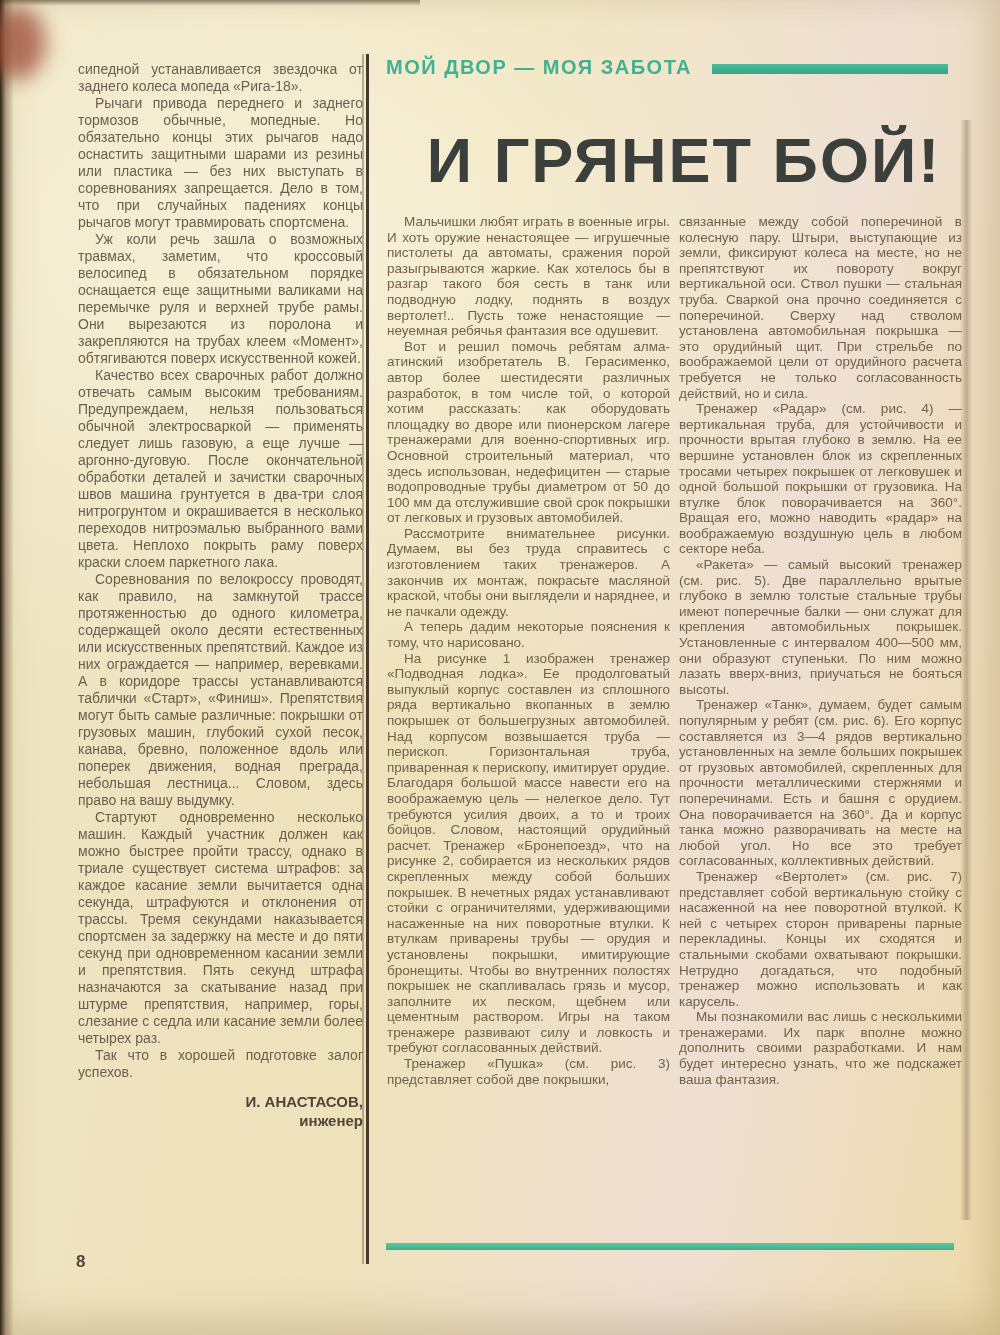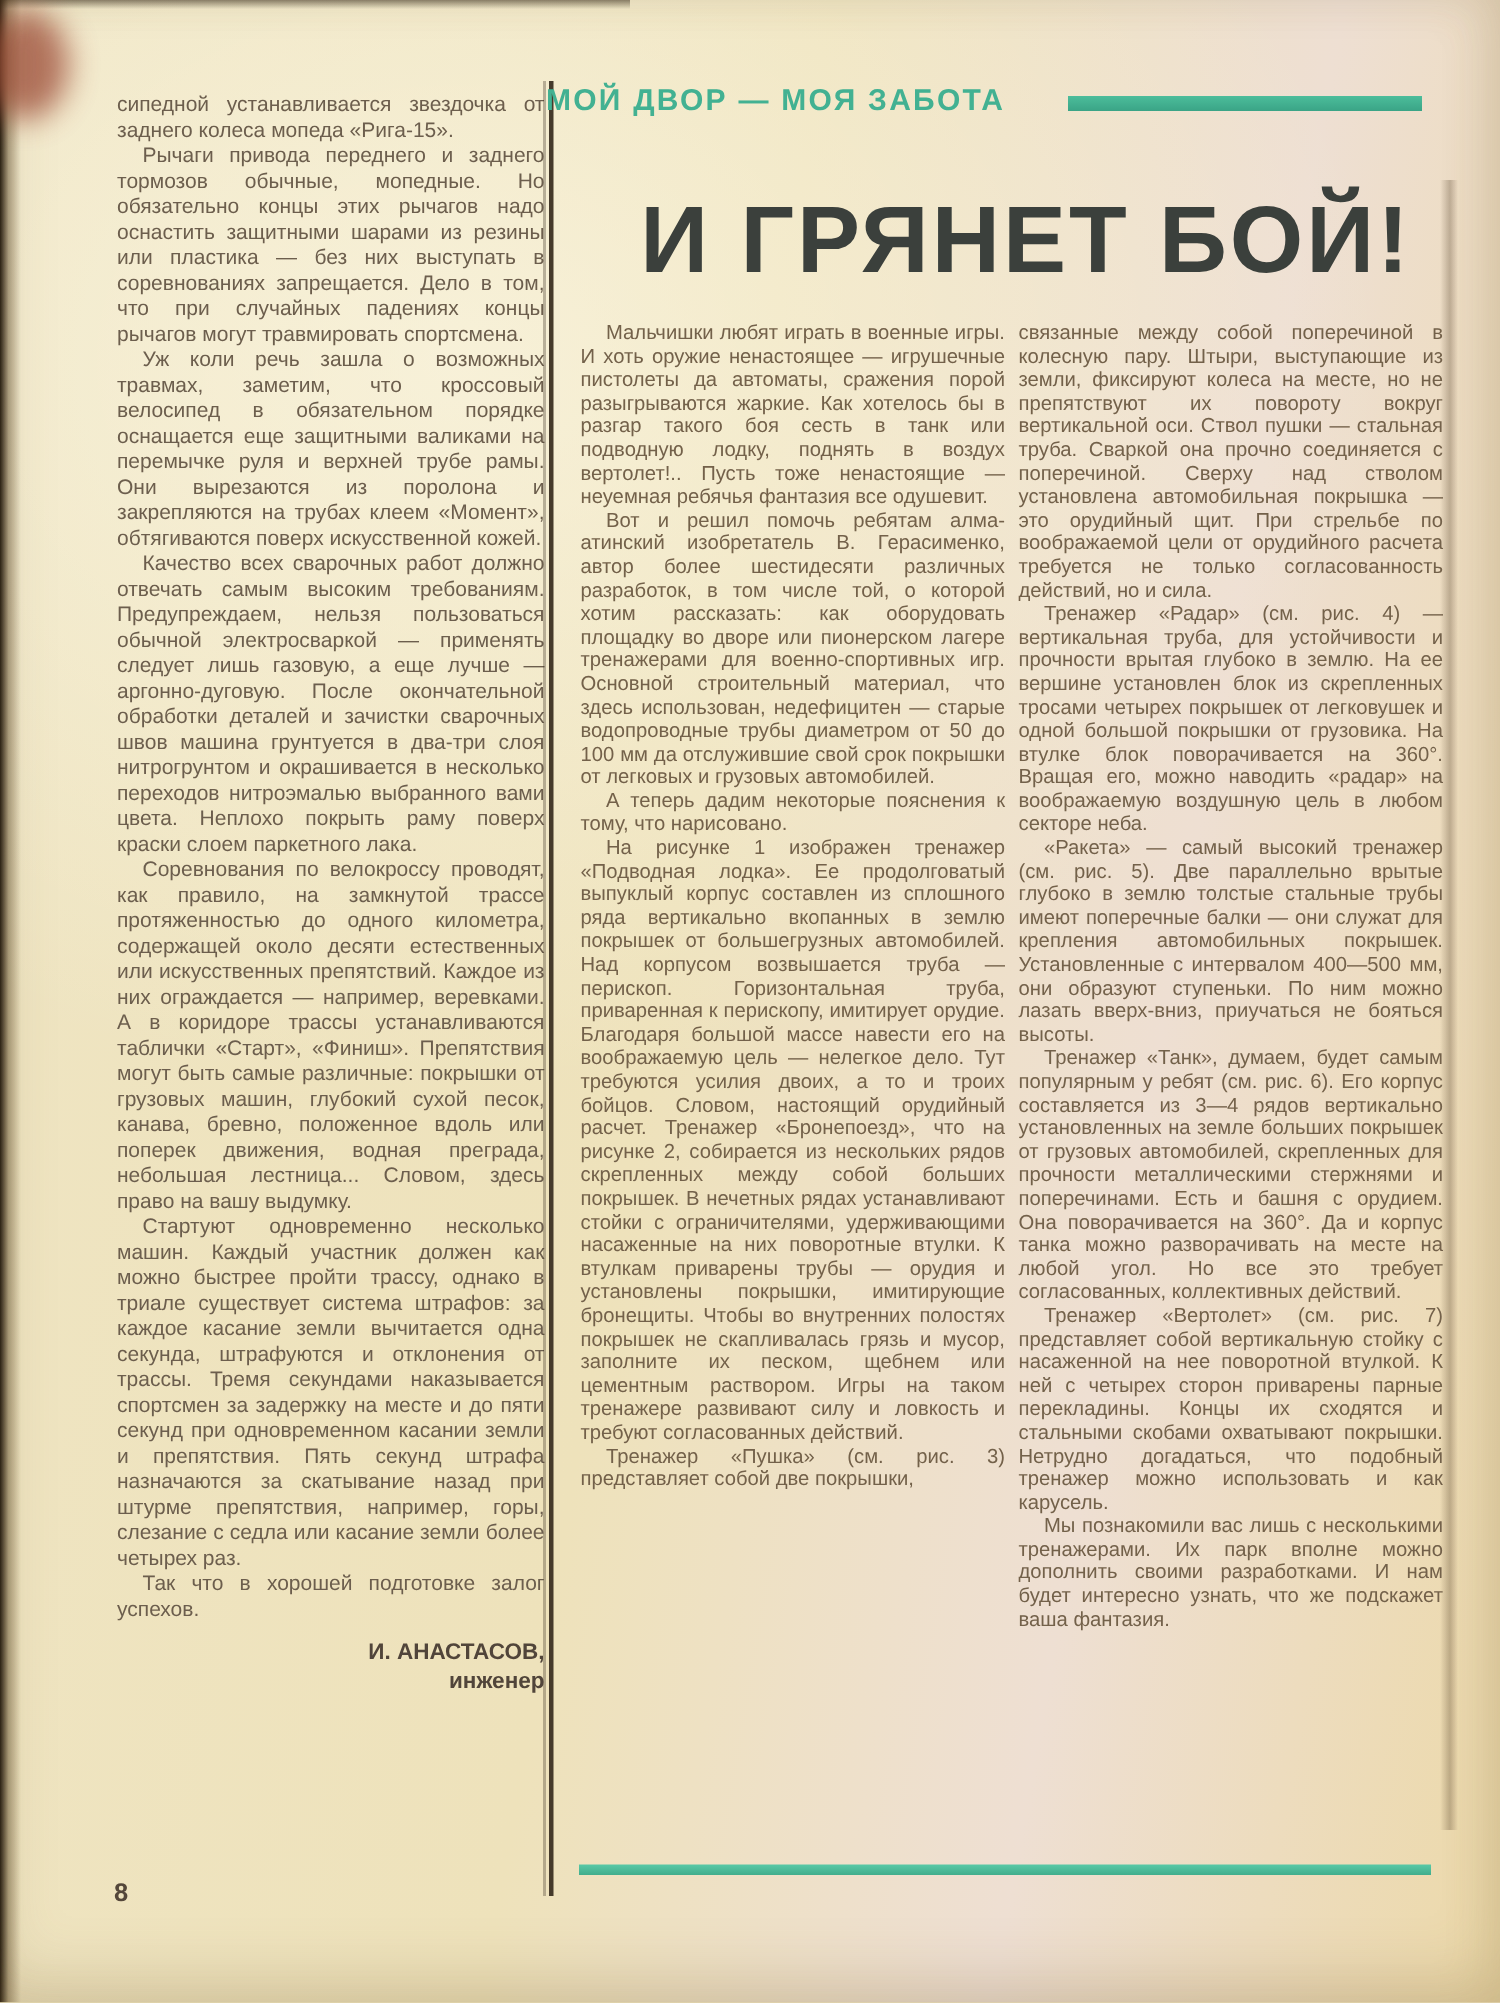--- a/index.html
+++ b/index.html
@@ -28,21 +28,21 @@
   .left-col p{margin:0;font-size:14px;line-height:17px;text-align:justify;}
   .ind{text-indent:17px;}
   .sig{margin-top:11px;text-align:right;font-weight:bold;color:#51453a;
        font-size:15px;line-height:19px;}
 
   
   .divider{position:absolute;left:366px;top:54px;width:3px;height:1210px;background:#453a2b;}
   .divider:after{content:"";position:absolute;left:-4px;top:0;width:1.5px;height:100%;background:rgba(69,58,43,0.35);}
 
   
-  .rubric{position:absolute;left:364px;top:56px;font-size:20px;font-weight:bold;
+  .rubric{position:absolute;left:386px;top:56px;font-size:20px;font-weight:bold;
     color:#42b192;letter-spacing:1.5px;}
   .rubric-bar{position:absolute;left:712px;top:64px;width:236px;height:10px;
     background:linear-gradient(180deg,#4cbd9b,#3aa486);}
   .title{position:absolute;left:386px;top:112px;width:572px;margin:12px;text-align:center;
     font-size:63px;font-weight:bold;color:#3b403c;letter-spacing:2px;white-space:nowrap;}
 
   
   .colbody{position:absolute;top:214px;width:283px;color:#73614a;}
   .col1{left:387px;}
   .col2{left:679px;}
@@ -56,21 +56,21 @@
 <body>
 
 <div class="page">
 
   <div class="edge-left"></div>
   <div class="edge-top"></div>
   <div class="corner-smudge"></div>
   <div class="right-shadow"></div>
 
   <div class="left-col">
-    <p>сипедной устанавливается звездочка от заднего колеса мопеда «Рига-15».</p>
+    <p>сипедной устанавливается звездочка от заднего колеса мопеда «Рига-18».</p>
     <p class="ind">Рычаги привода переднего и заднего тормозов обычные, мопедные. Но обязательно концы этих рычагов надо оснастить защитными шарами из резины или пластика — без них выступать в соревнованиях запрещается. Дело в том, что при случайных падениях концы рычагов могут травмировать спортсмена.</p>
     <p class="ind">Уж коли речь зашла о возможных травмах, заметим, что кроссовый велосипед в обязательном порядке оснащается еще защитными валиками на перемычке руля и верхней трубе рамы. Они вырезаются из поролона и закрепляются на трубах клеем «Момент», обтягиваются поверх искусственной кожей.</p>
     <p class="ind">Качество всех сварочных работ должно отвечать самым высоким требованиям. Предупреждаем, нельзя пользоваться обычной электросваркой — применять следует лишь газовую, а еще лучше — аргонно-дуговую. После окончательной обработки деталей и зачистки сварочных швов машина грунтуется в два-три слоя нитрогрунтом и окрашивается в несколько переходов нитроэмалью выбранного вами цвета. Неплохо покрыть раму поверх краски слоем паркетного лака.</p>
     <p class="ind">Соревнования по велокроссу проводят, как правило, на замкнутой трассе протяженностью до одного километра, содержащей около десяти естественных или искусственных препятствий. Каждое из них ограждается — например, веревками. А в коридоре трассы устанавливаются таблички «Старт», «Финиш». Препятствия могут быть самые различные: покрышки от грузовых машин, глубокий сухой песок, канава, бревно, положенное вдоль или поперек движения, водная преграда, небольшая лестница... Словом, здесь право на вашу выдумку.</p>
     <p class="ind">Стартуют одновременно несколько машин. Каждый участник должен как можно быстрее пройти трассу, однако в триале существует система штрафов: за каждое касание земли вычитается одна секунда, штрафуются и отклонения от трассы. Тремя секундами наказывается спортсмен за задержку на месте и до пяти секунд при одновременном касании земли и препятствия. Пять секунд штрафа назначаются за скатывание назад при штурме препятствия, например, горы, слезание с седла или касание земли более четырех раз.</p>
     <p class="ind">Так что в хорошей подготовке залог успехов.</p>
     <div class="sig">
       <div>И. АНАСТАСОВ,</div>
       <div>инженер</div>
     </div>
@@ -78,20 +78,21 @@
 
   <div class="divider"></div>
 
   <div class="rubric">МОЙ ДВОР — МОЯ ЗАБОТА</div>
   <div class="rubric-bar"></div>
   <h1 class="title">И ГРЯНЕТ БОЙ!</h1>
 
   <div class="colbody col1">
     <p class="ind">Мальчишки любят играть в военные игры. И хоть оружие ненастоящее — игрушечные пистолеты да автоматы, сражения порой разыгрываются жаркие. Как хотелось бы в разгар такого боя сесть в танк или подводную лодку, поднять в воздух вертолет!.. Пусть тоже ненастоящие — неуемная ребячья фантазия все одушевит.</p>
     <p class="ind">Вот и решил помочь ребятам алма-атинский изобретатель В. Герасименко, автор более шестидесяти различных разработок, в том числе той, о которой хотим рассказать: как оборудовать площадку во дворе или пионерском лагере тренажерами для военно-спортивных игр. Основной строительный материал, что здесь использован, недефицитен — старые водопроводные трубы диаметром от 50 до 100 мм да отслужившие свой срок покрышки от легковых и грузовых автомобилей.</p>
+    <p class="ind">Рассмотрите внимательнее рисунки. Думаем, вы без труда справитесь с изготовлением таких тренажеров. А закончив их монтаж, покрасьте масляной краской, чтобы они выглядели и наряднее, и не пачкали одежду.</p>
     <p class="ind">А теперь дадим некоторые пояснения к тому, что нарисовано.</p>
     <p class="ind">На рисунке 1 изображен тренажер «Подводная лодка». Ее продолговатый выпуклый корпус составлен из сплошного ряда вертикально вкопанных в землю покрышек от большегрузных автомобилей. Над корпусом возвышается труба — перископ. Горизонтальная труба, приваренная к перископу, имитирует орудие. Благодаря большой массе навести его на воображаемую цель — нелегкое дело. Тут требуются усилия двоих, а то и троих бойцов. Словом, настоящий орудийный расчет. Тренажер «Бронепоезд», что на рисунке 2, собирается из нескольких рядов скрепленных между собой больших покрышек. В нечетных рядах устанавливают стойки с ограничителями, удерживающими насаженные на них поворотные втулки. К втулкам приварены трубы — орудия и установлены покрышки, имитирующие бронещиты. Чтобы во внутренних полостях покрышек не скапливалась грязь и мусор, заполните их песком, щебнем или цементным раствором. Игры на таком тренажере развивают силу и ловкость и требуют согласованных действий.</p>
     <p class="ind">Тренажер «Пушка» (см. рис. 3) представляет собой две покрышки,</p>
   </div>
 
   <div class="colbody col2">
     <p>связанные между собой поперечиной в колесную пару. Штыри, выступающие из земли, фиксируют колеса на месте, но не препятствуют их повороту вокруг вертикальной оси. Ствол пушки — стальная труба. Сваркой она прочно соединяется с поперечиной. Сверху над стволом установлена автомобильная покрышка — это орудийный щит. При стрельбе по воображаемой цели от орудийного расчета требуется не только согласованность действий, но и сила.</p>
     <p class="ind">Тренажер «Радар» (см. рис. 4) — вертикальная труба, для устойчивости и прочности врытая глубоко в землю. На ее вершине установлен блок из скрепленных тросами четырех покрышек от легковушек и одной большой покрышки от грузовика. На втулке блок поворачивается на 360°. Вращая его, можно наводить «радар» на воображаемую воздушную цель в любом секторе неба.</p>
     <p class="ind">«Ракета» — самый высокий тренажер (см. рис. 5). Две параллельно врытые глубоко в землю толстые стальные трубы имеют поперечные балки — они служат для крепления автомобильных покрышек. Установленные с интервалом 400—500 мм, они образуют ступеньки. По ним можно лазать вверх-вниз, приучаться не бояться высоты.</p>
     <p class="ind">Тренажер «Танк», думаем, будет самым популярным у ребят (см. рис. 6). Его корпус составляется из 3—4 рядов вертикально установленных на земле больших покрышек от грузовых автомобилей, скрепленных для прочности металлическими стержнями и поперечинами. Есть и башня с орудием. Она поворачивается на 360°. Да и корпус танка можно разворачивать на месте на любой угол. Но все это требует согласованных, коллективных действий.</p>

